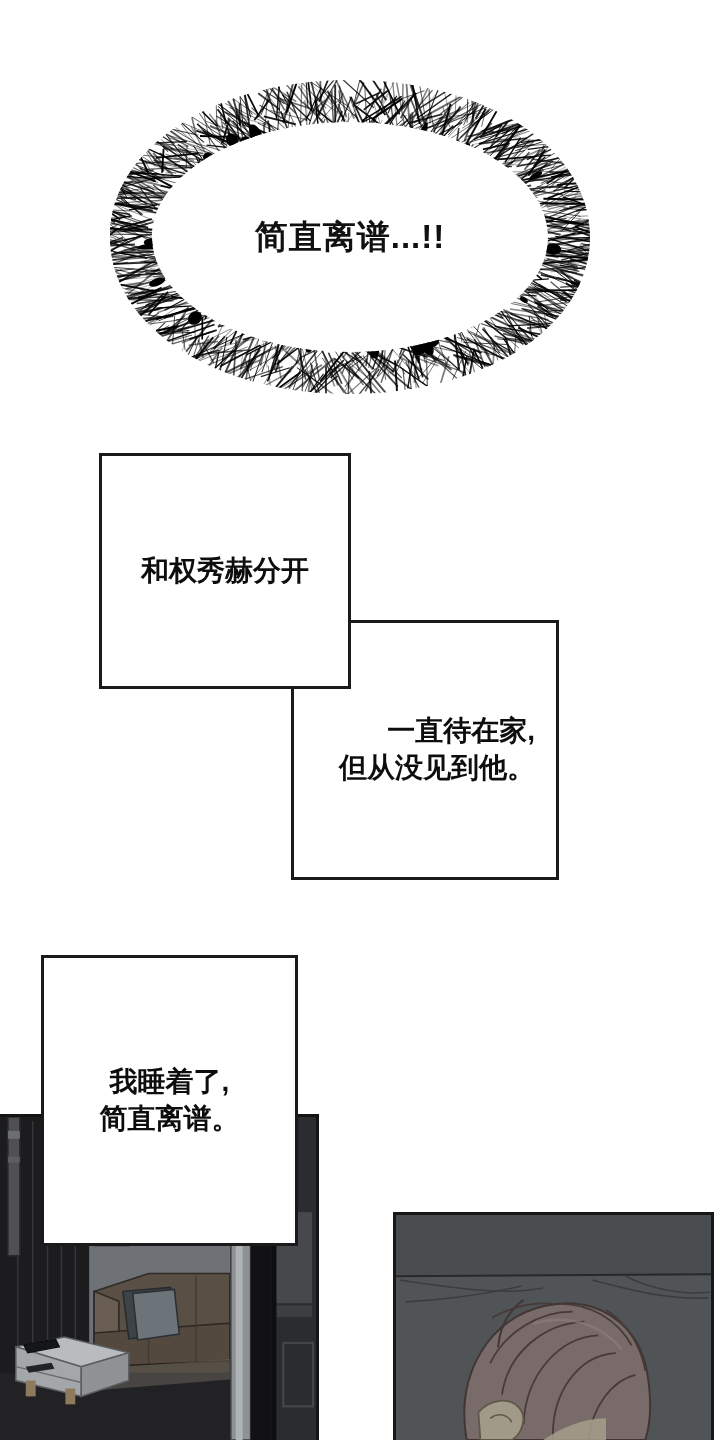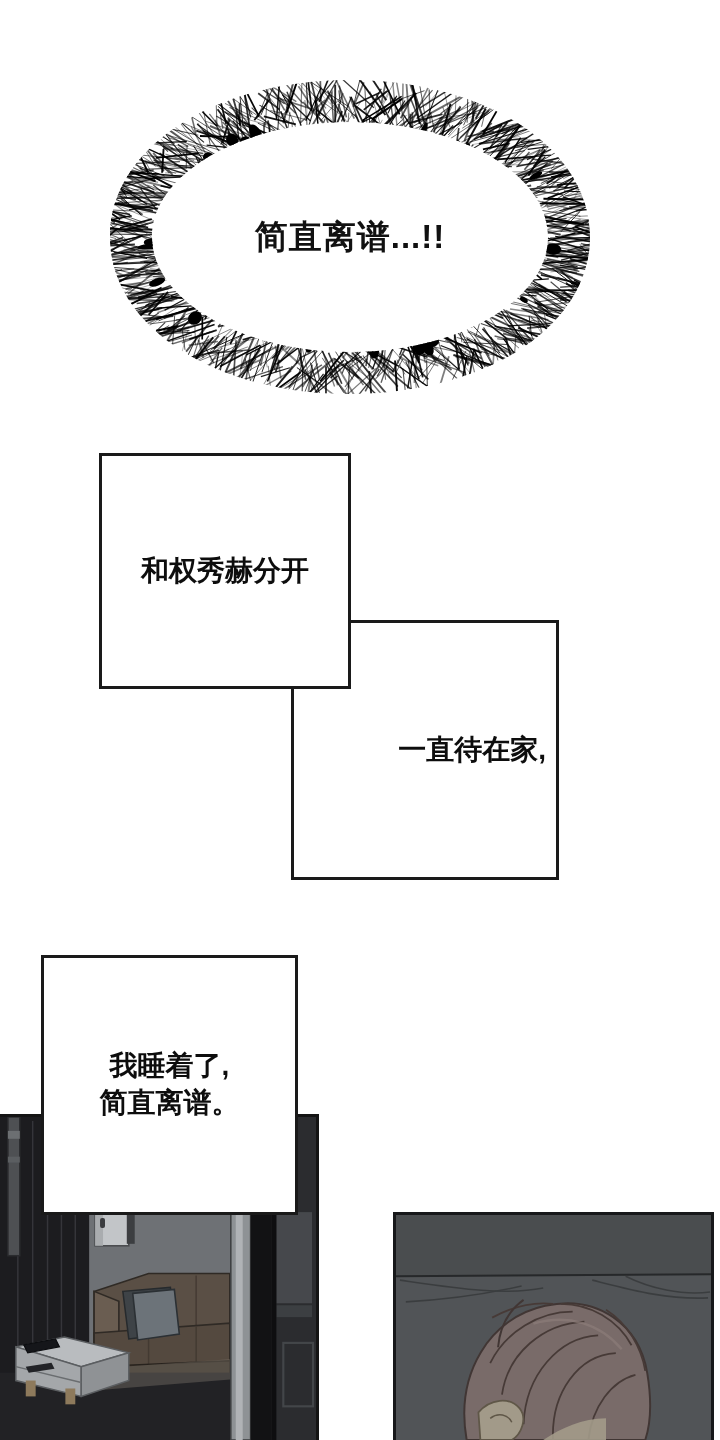--- a/index.html
+++ b/index.html
@@ -75,29 +75,29 @@
   }
 
   #narr-box-2 {
     left: 291px;
     top: 620px;
     width: 268px;
     height: 260px;
     justify-content: flex-end;
     text-align: right;
     font-size: 28px;
-    padding-right: 10px;
+    padding-right: 21px;
     z-index: 4;
   }
 
   #narr-box-3 {
     left: 41px;
     top: 955px;
     width: 257px;
-    height: 260px;
+    height: 291px;
     justify-content: center;
     text-align: center;
     font-size: 28px;
     z-index: 9;
   }
 
   
   #narr-box-1 { box-shadow: 0 0 0 0 #fff; }
 
   
@@ -1286,20 +1286,21 @@
           </g>
       </g>
     </svg>
 
     <div class="shout-text">简直离谱...!!</div>
   </div>
 
   <div class="narr-box" id="narr-box-2">
     <div>
       <div>一直待在家,</div>
+      <div>但从没见到他。</div>
     </div>
   </div>
 
   <div class="narr-box" id="narr-box-1">
     <div>
       <div>和权秀赫分开</div>
     </div>
   </div>
 
   <div class="panel" id="panel-living-room">

